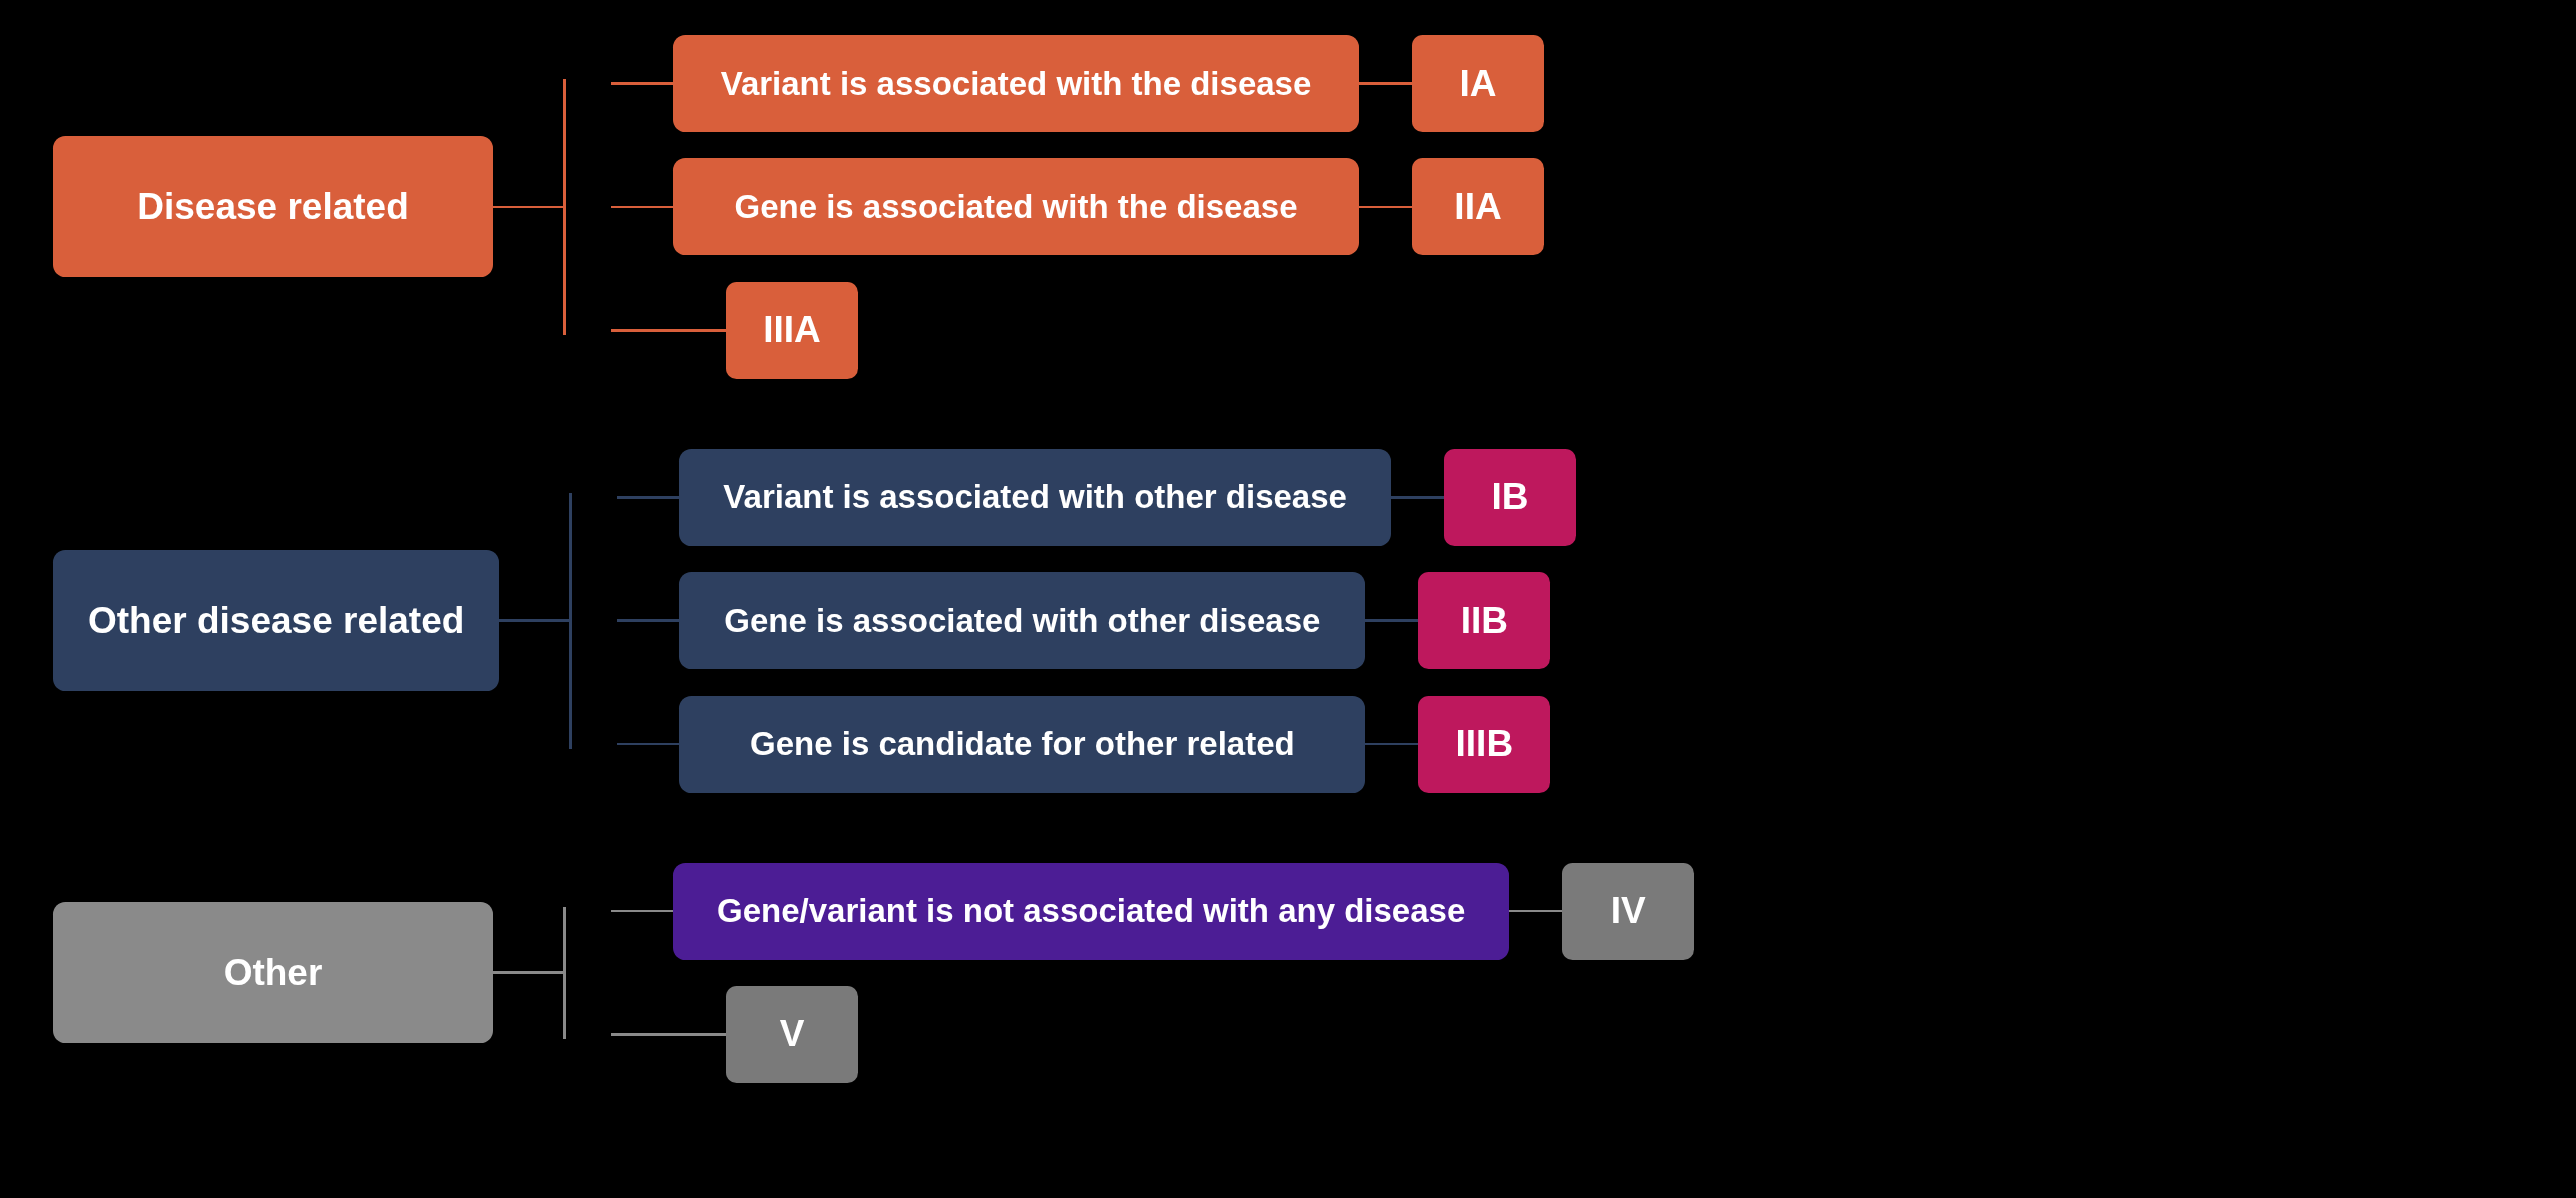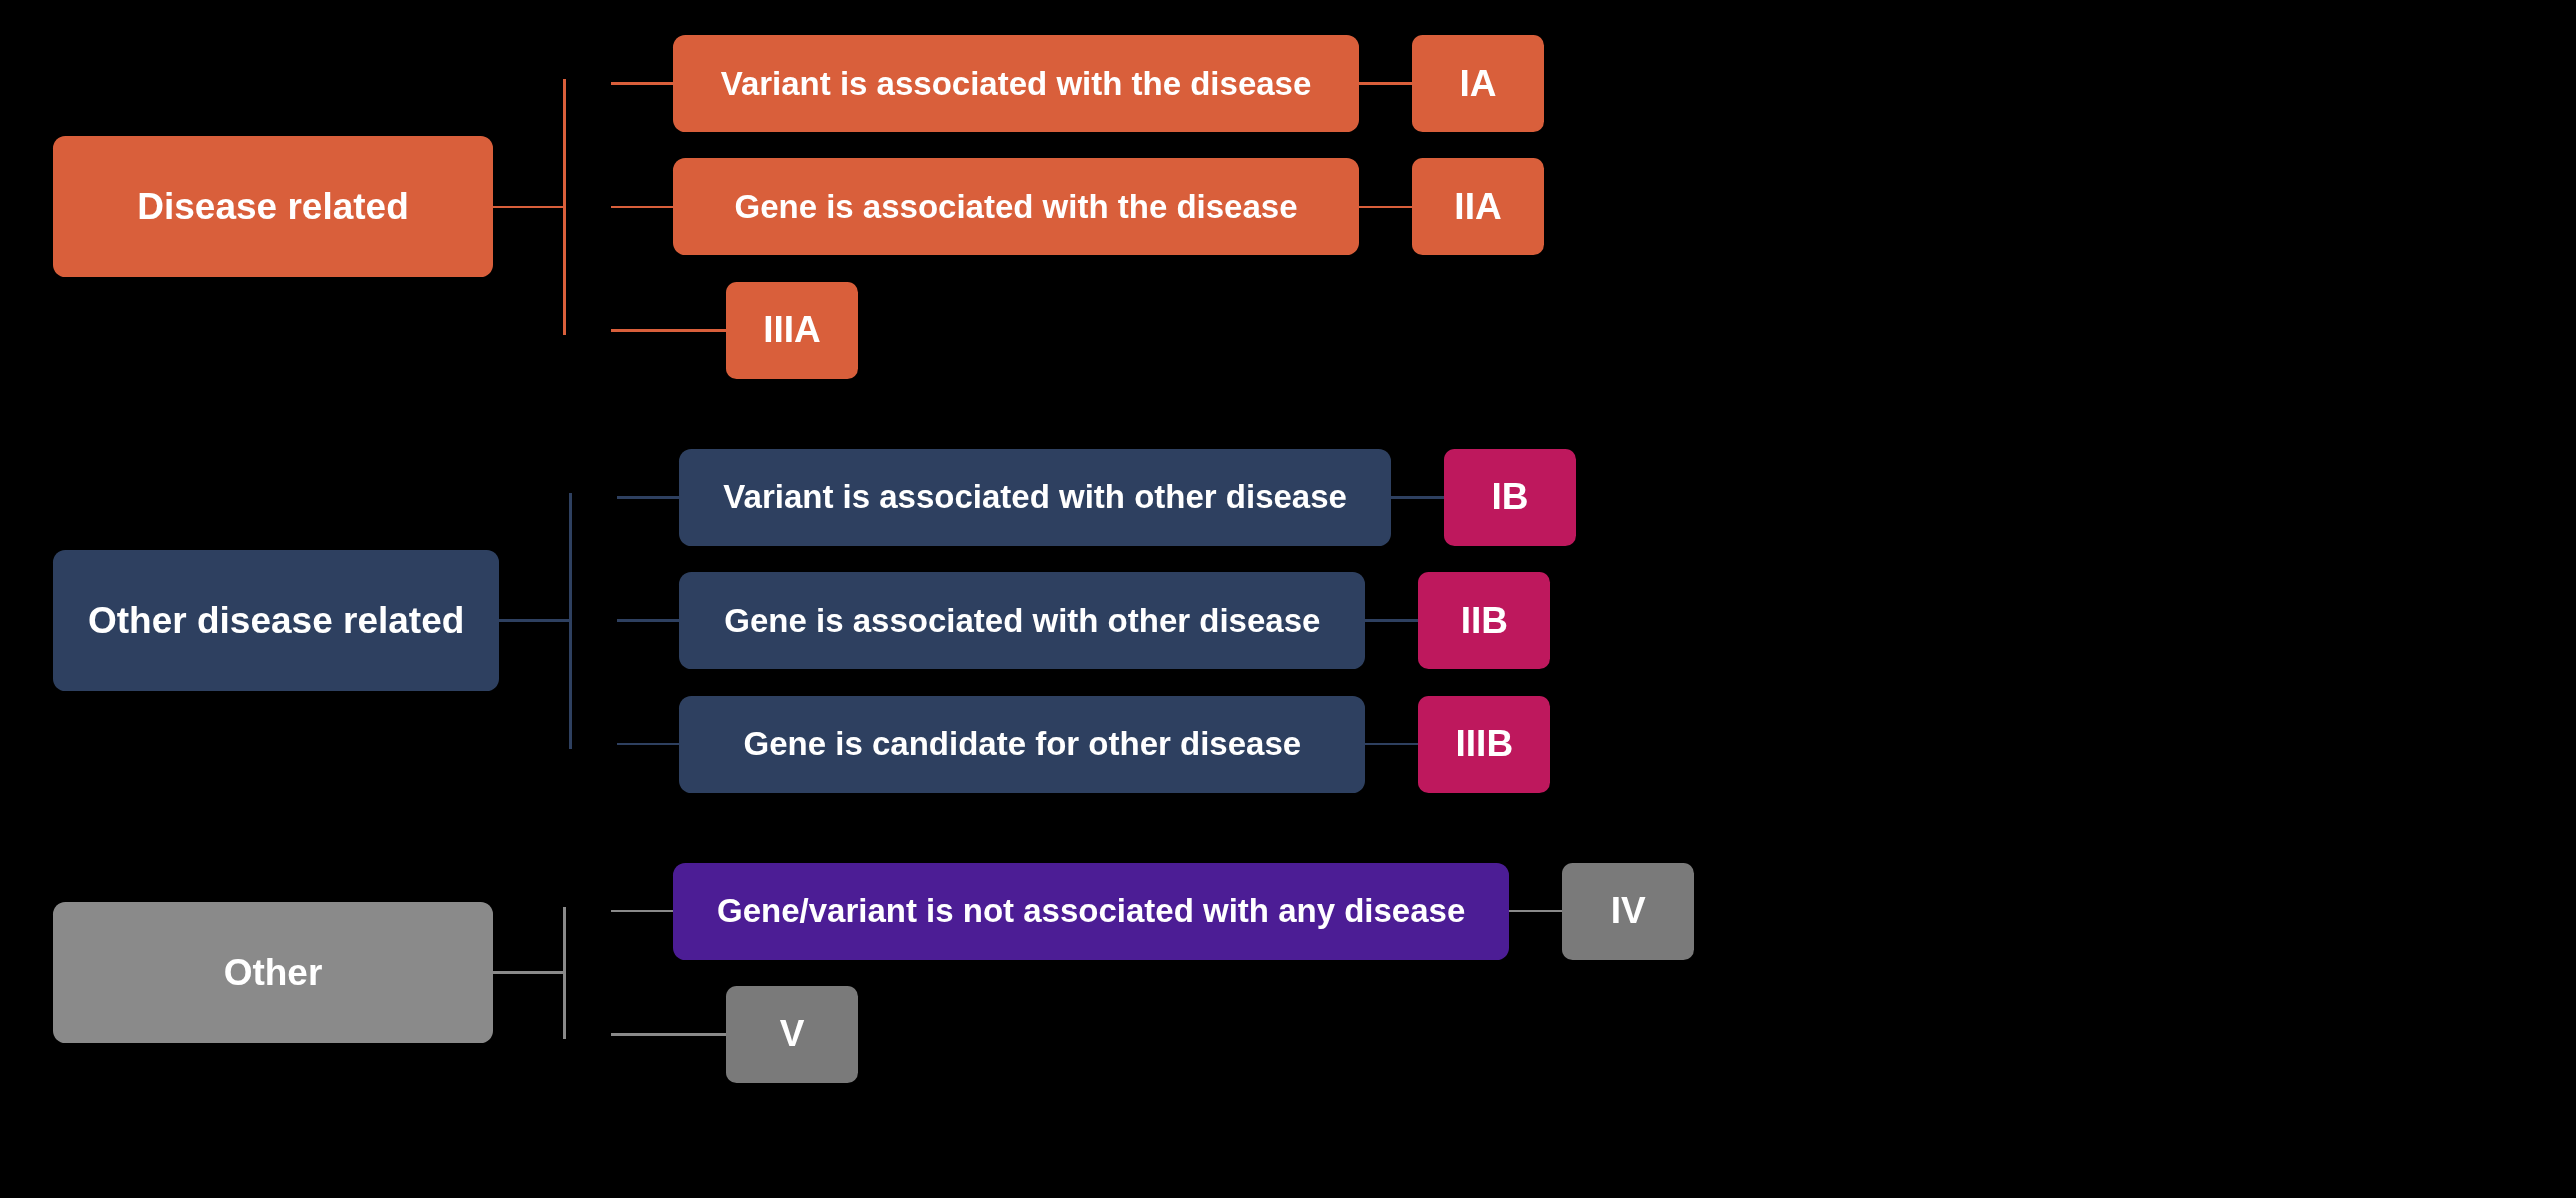--- a/index.html
+++ b/index.html
@@ -167,21 +167,21 @@
           <div class="badge dark-blue">IB</div>
         </div>
         <div class="branch-row">
           <div class="branch-h-line dark-blue-line"></div>
           <div class="mid-node dark-blue">Gene is associated with other disease</div>
           <div class="mid-to-badge-line dark-blue-line"></div>
           <div class="badge dark-blue">IIB</div>
         </div>
         <div class="branch-row">
           <div class="branch-h-line dark-blue-line"></div>
-          <div class="mid-node dark-blue">Gene is candidate for other disease</div>
+          <div class="mid-node dark-blue">Gene is candidate for other related</div>
           <div class="mid-to-badge-line dark-blue-line"></div>
           <div class="badge dark-blue">IIIB</div>
         </div>
       </div>
     </div>
     <div class="group">
       <div class="root-node gray">Other</div>
       <div class="h-line-root gray-line"></div>
       <div class="branches gray-branches">
         <div class="branch-row">

